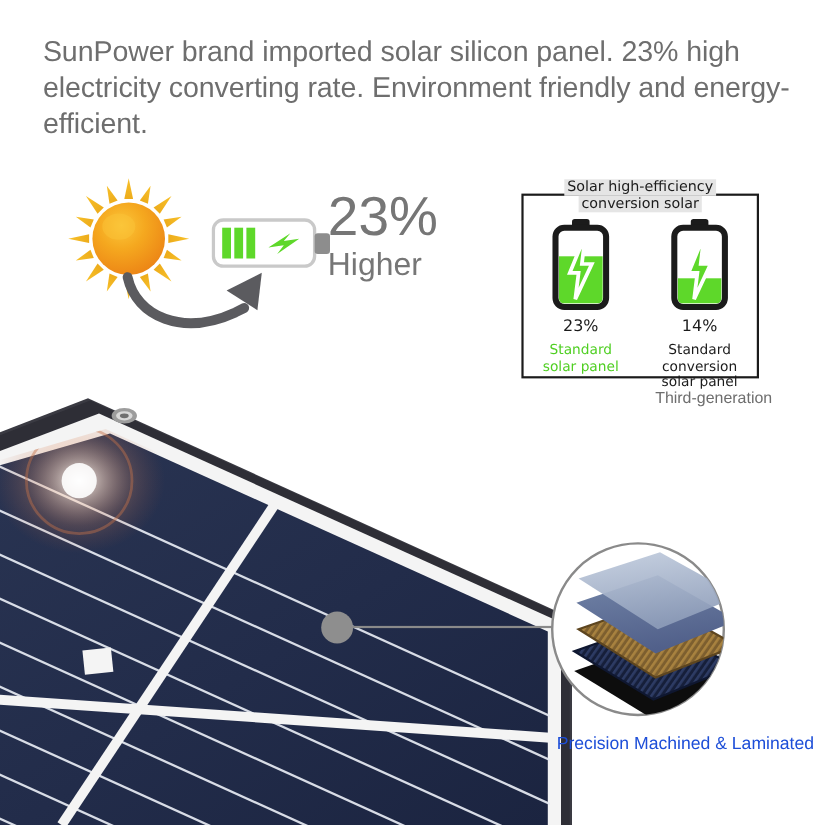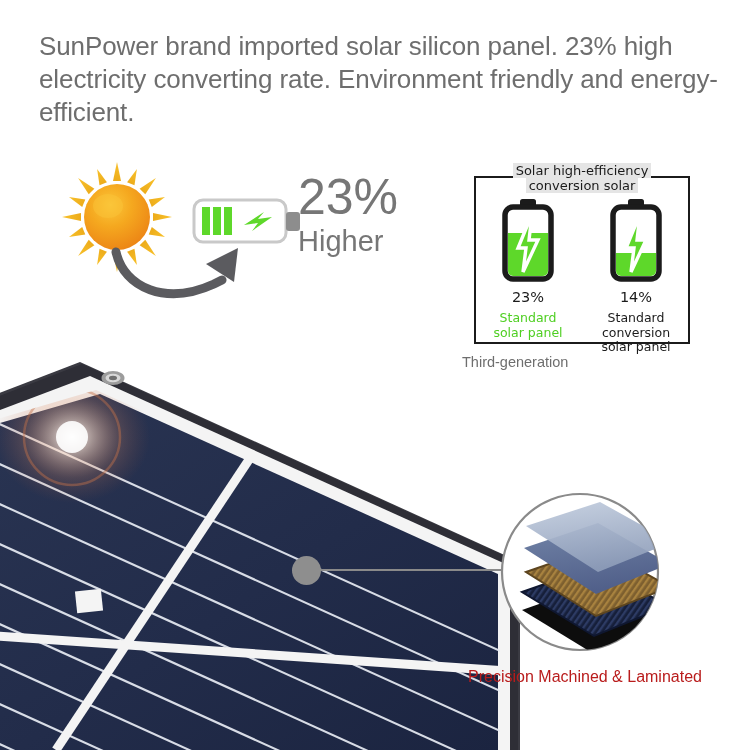--- a/index.html
+++ b/index.html
@@ -135,21 +135,21 @@
     font-family: "DejaVu Sans", sans-serif;
   }
   .cmp-label.green { color: #4fcf22; }
   .cmp-label.dark  { color: #1b1b1b; }
 
   .cmp-caption {
     position: absolute;
     left: 462px;
     top: 352px;
     width: 240px;
-    text-align: left;
+    text-align: right;
     font-size: 14.5px;
     line-height: 20px;
     color: #6e6e6e;
   }
 
   
   .panel-stage {
     position: absolute;
     left: -40px;
     top: 350px;
@@ -180,23 +180,23 @@
     width: 29px;
     height: 29px;
     border-radius: 50%;
     background: #8e8e8e;
   }
   .bottom-caption {
     position: absolute;
     left: 430px;
     top: 668px;
     width: 310px;
-    text-align: center;
+    text-align: right;
     font-size: 16px;
-    color: #b91c1c;
+    color: #1d4ed8;
   }
 </style>
 </head>
 <body>
 
 <div class="headline">SunPower brand imported solar silicon panel. 23% high electricity converting rate. Environment friendly and energy-efficient.</div>
 
 <div class="promo">
 
   <div class="sun-wrap">

